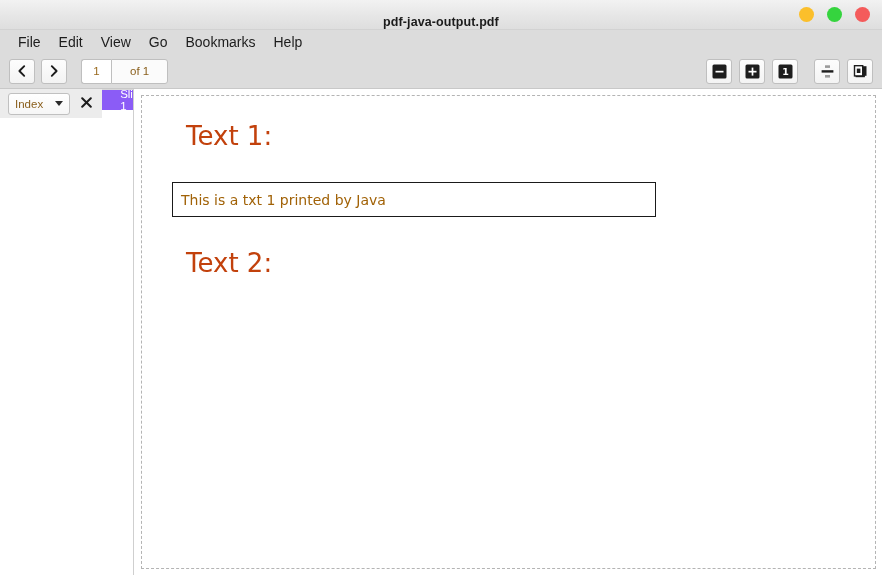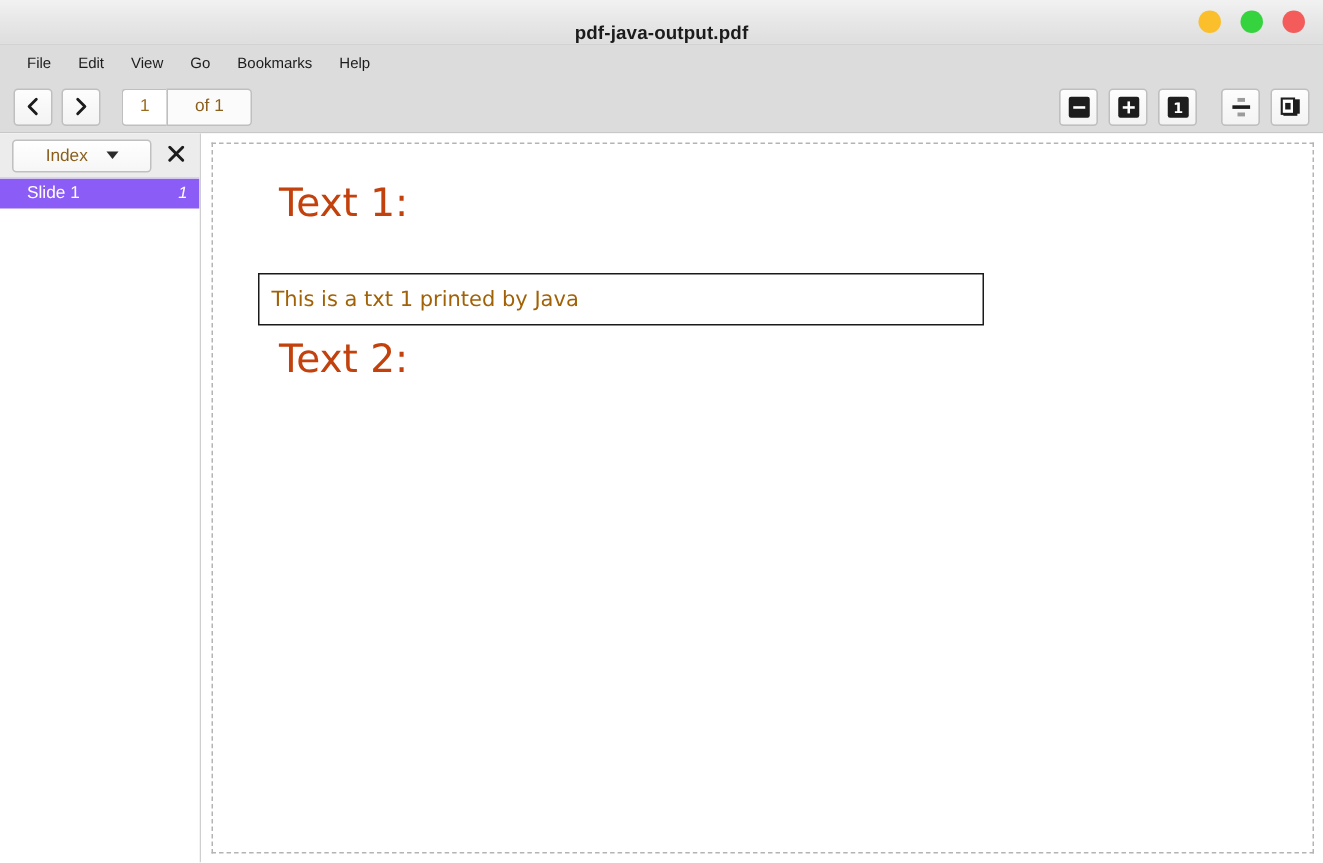--- a/index.html
+++ b/index.html
@@ -67,21 +67,21 @@
   .menubar {
     height: 24px;
     flex: 0 0 24px;
     background: #dcdcdc;
     display: flex;
     align-items: center;
     padding-left: 9px;
     gap: 0px;
   }
   .menu-item {
-    font-size: 10px;
+    font-size: 14px;
     color: #1c1c1c;
     padding: 2px 9px;
     border-radius: 2px;
     user-select: none;
     cursor: default;
     white-space: nowrap;
   }
 
   
   .toolbar {
@@ -166,21 +166,21 @@
     background: #ffffff;
   }
 
   
   .sidebar {
     width: 133px;
     flex: 0 0 133px;
     background: #ffffff;
     border-right: 1px solid #cfcfcf;
     display: flex;
-    flex-direction: column;
+    flex-direction: row;
     min-height: 0;
   }
   .sidebar-head {
     height: 29px;
     flex: 0 0 29px;
     background: #ececec;
     display: flex;
     align-items: center;
     padding: 0 6px 0 8px;
     box-sizing: border-box;
@@ -418,21 +418,21 @@
     </div>
 
     <div class="docview">
       <div class="page">
         <div class="pdf-content">
 
           <div class="heading" style="left:44px; top:25px;">Text 1:</div>
 
           <div class="field" style="left:30px; top:86px; width:484px; height:35px;">This is a txt 1 printed by Java</div>
 
-          <div class="heading" style="left:44px; top:129px;">Text 2:</div>
+          <div class="heading" style="left:44px; top:152px;">Text 2:</div>
 
 
         </div>
       </div>
     </div>
 
   </div>
 </div>
 
 </body></html>

